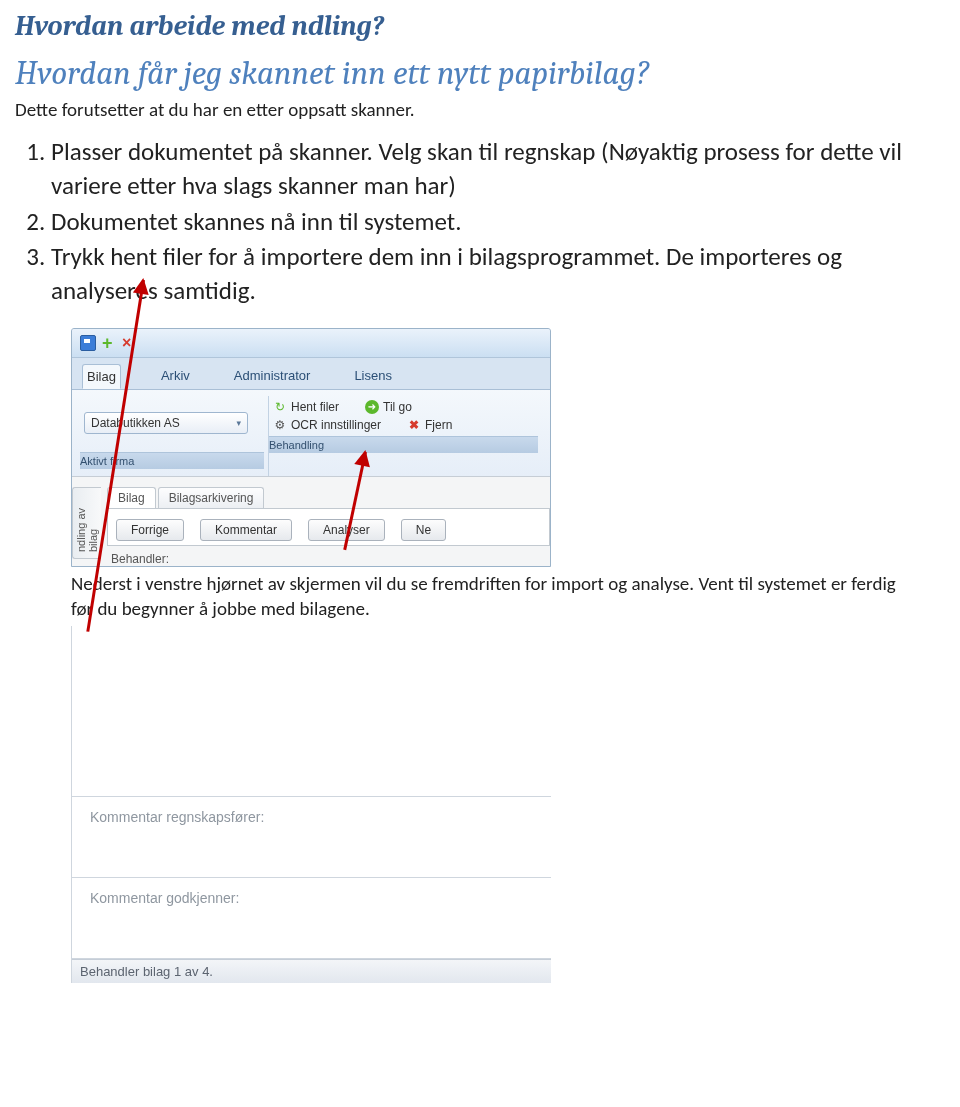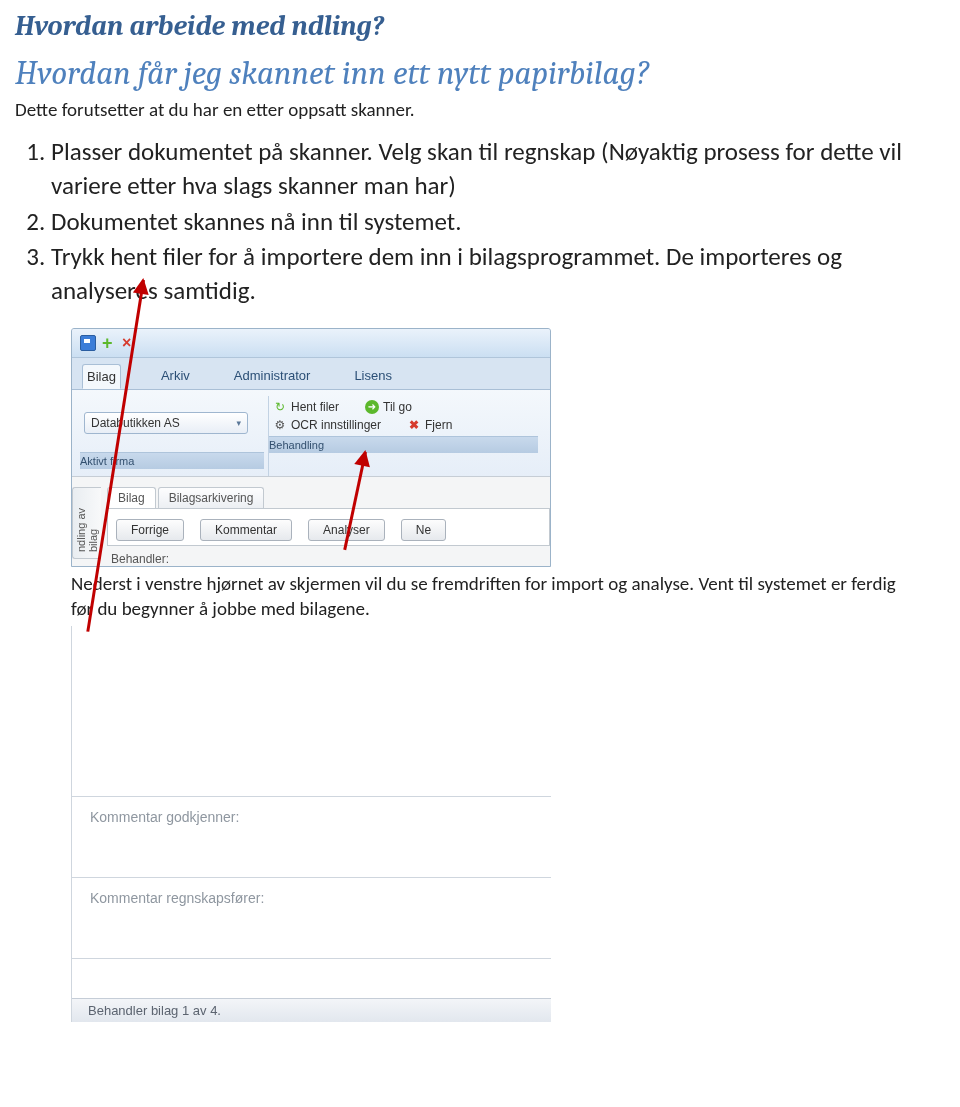--- a/index.html
+++ b/index.html
@@ -210,25 +210,24 @@
   }
   .divider{height:1px;background:#cfd6de;margin:0;}
   .field{
     padding:12px 6px 52px 18px;
     border-bottom:1px solid #cfd6de;
   }
   .field-label{color:#8f97a0;font-size:14px;font-family:"Segoe UI",sans-serif;}
   .status-bar{
     background:linear-gradient(#f3f5f8,#e2e7ee);
     border-top:1px solid #c5cdd7;
-    padding:4px 16px;
+    padding:4px 8px;
     font-size:13px;
     color:#5c6470;
     font-family:"Segoe UI",sans-serif;
-    margin-top:39px;
   }
   .left-edge{height:170px;border-bottom:none;}
   .after-text{
     font-family: Calibri, sans-serif;
     font-size:19px;
     margin:4px 0 4px 56px;
     max-width:830px;
     line-height:1.35;
   }
   .arrow-small{left:292px;top:62px;height:100px;transform:rotate(12deg);}
@@ -319,20 +318,20 @@
     </div>
   </div>
 </div>
 
 <p class="after-text">Nederst i venstre hjørnet av skjermen vil du se fremdriften for import og analyse. Vent til systemet er ferdig før du begynner å jobbe med bilagene.</p>
 
 <div class="comments-panel rel">
   <div class="left-edge"></div>
   <div class="divider"></div>
   <div class="field">
-    <div class="field-label">Kommentar godkjenner:</div>
+    <div class="field-label">Kommentar regnskapsfører:</div>
   </div>
   <div class="field">
-    <div class="field-label">Kommentar regnskapsfører:</div>
+    <div class="field-label">Kommentar godkjenner:</div>
   </div>
   <div class="status-bar">Behandler bilag 1 av 4.</div>
   <div class="red-arrow arrow-big"></div>
 </div>
 
 </body></html>

